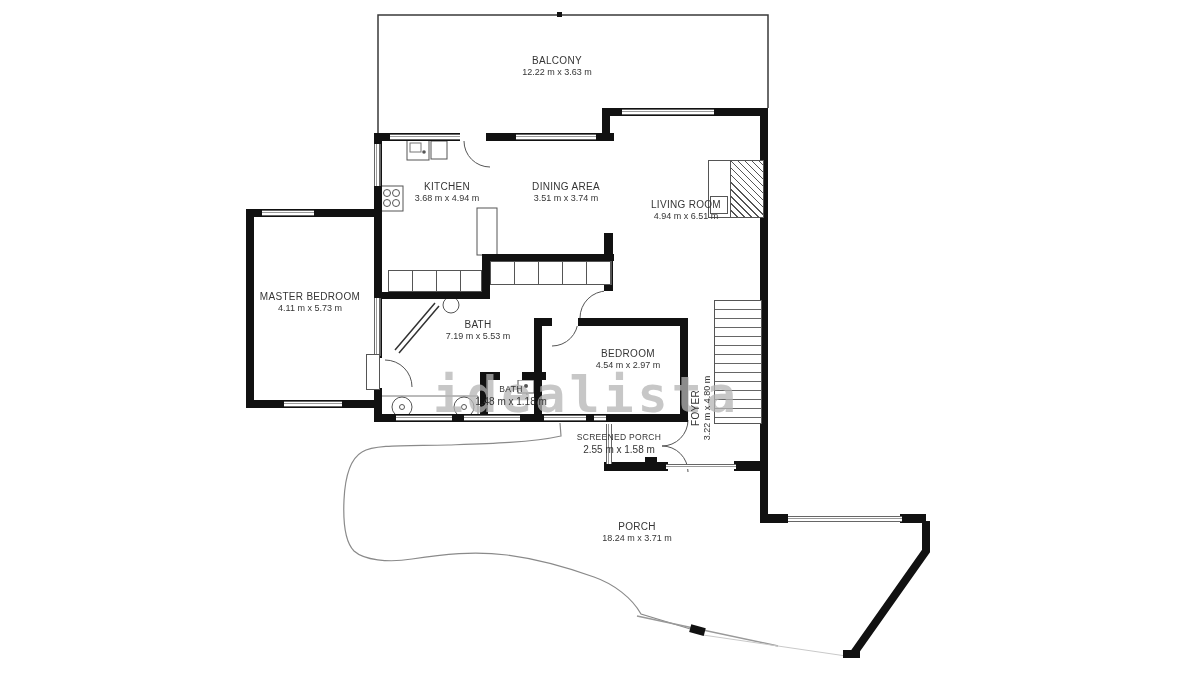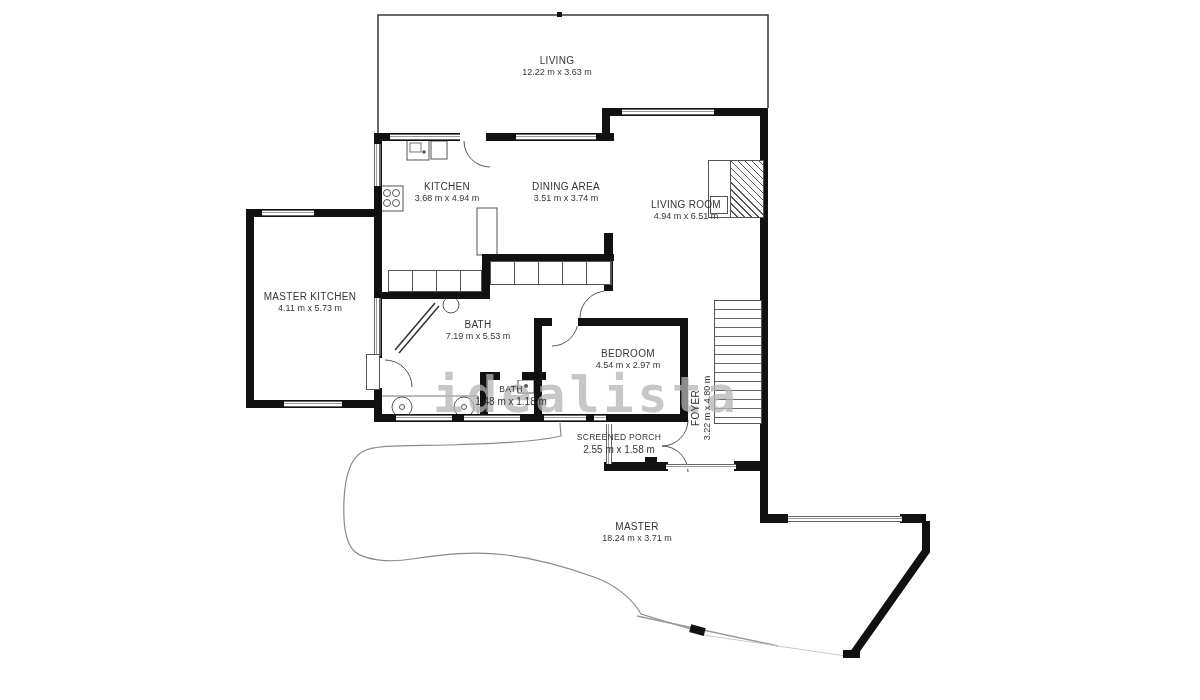--- a/index.html
+++ b/index.html
@@ -139,37 +139,37 @@
   <div class="cab div24 struct" style="left:490px;top:261px;width:122px;height:24px"></div>
   <div class="cab div24 struct" style="left:388px;top:270px;width:94px;height:22px"></div>
   <div class="stairs struct" style="left:714px;top:300px;width:48px;height:124px"></div>
   <div class="thin struct" style="left:708px;top:160px;width:56px;height:58px"></div>
   <div class="hatch struct" style="left:730px;top:160px;width:34px;height:58px"></div>
   <div class="thin struct" style="left:710px;top:196px;width:18px;height:18px"></div>
 
   <div class="wm">idealista</div>
 
   <div class="label" style="left:557px;top:66px">
-    <div class="rn">LIVING</div>
+    <div class="rn">BALCONY</div>
     <div class="rd">12.22 m x 3.63 m</div>
   </div>
   <div class="label" style="left:447px;top:192px">
     <div class="rn">KITCHEN</div>
     <div class="rd">3.68 m x 4.94 m</div>
   </div>
   <div class="label" style="left:566px;top:192px">
     <div class="rn">DINING AREA</div>
     <div class="rd">3.51 m x 3.74 m</div>
   </div>
   <div class="label" style="left:686px;top:210px">
     <div class="rn">LIVING ROOM</div>
     <div class="rd">4.94 m x 6.51 m</div>
   </div>
   <div class="label" style="left:310px;top:302px">
-    <div class="rn">MASTER KITCHEN</div>
+    <div class="rn">MASTER BEDROOM</div>
     <div class="rd">4.11 m x 5.73 m</div>
   </div>
   <div class="label" style="left:478px;top:330px">
     <div class="rn">BATH</div>
     <div class="rd">7.19 m x 5.53 m</div>
   </div>
   <div class="label sm" style="left:511px;top:396px">
     <div class="rn">BATH</div>
     <div class="rd">1.48 m x 1.18 m</div>
   </div>
@@ -179,17 +179,17 @@
   </div>
   <div class="label rot" style="left:701px;top:408px">
     <div class="rn">FOYER</div>
     <div class="rd">3.22 m x 4.80 m</div>
   </div>
   <div class="label sm" style="left:619px;top:444px">
     <div class="rn">SCREENED PORCH</div>
     <div class="rd">2.55 m x 1.58 m</div>
   </div>
   <div class="label" style="left:637px;top:532px">
-    <div class="rn">MASTER</div>
+    <div class="rn">PORCH</div>
     <div class="rd">18.24 m x 3.71 m</div>
   </div>
 
 </div>
 
 </body></html>

